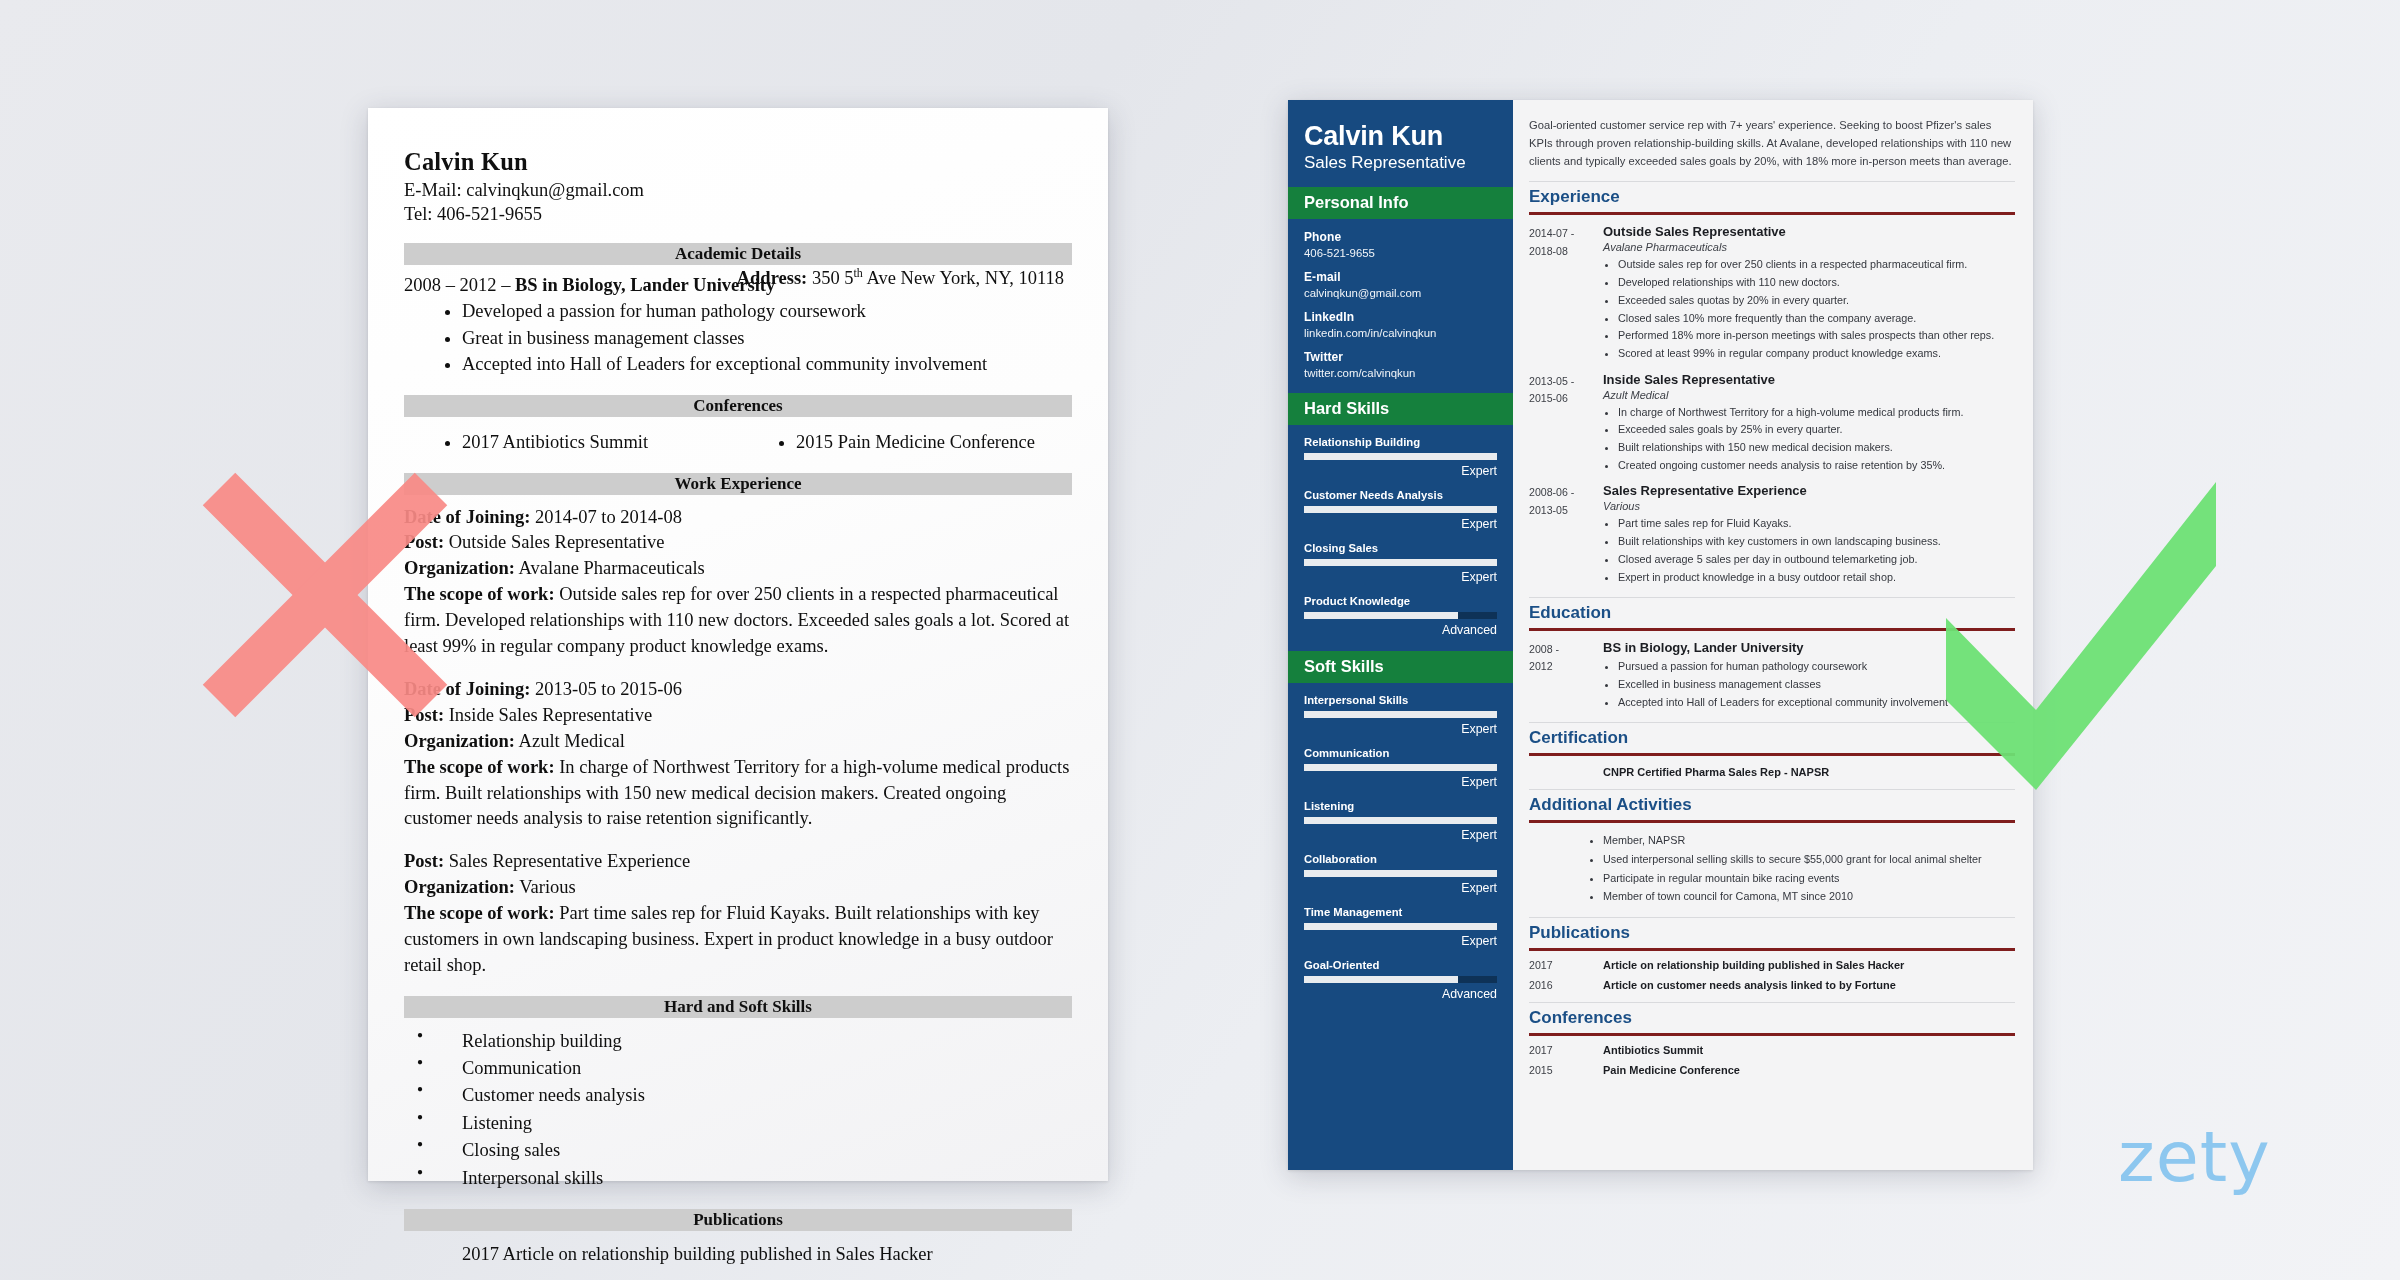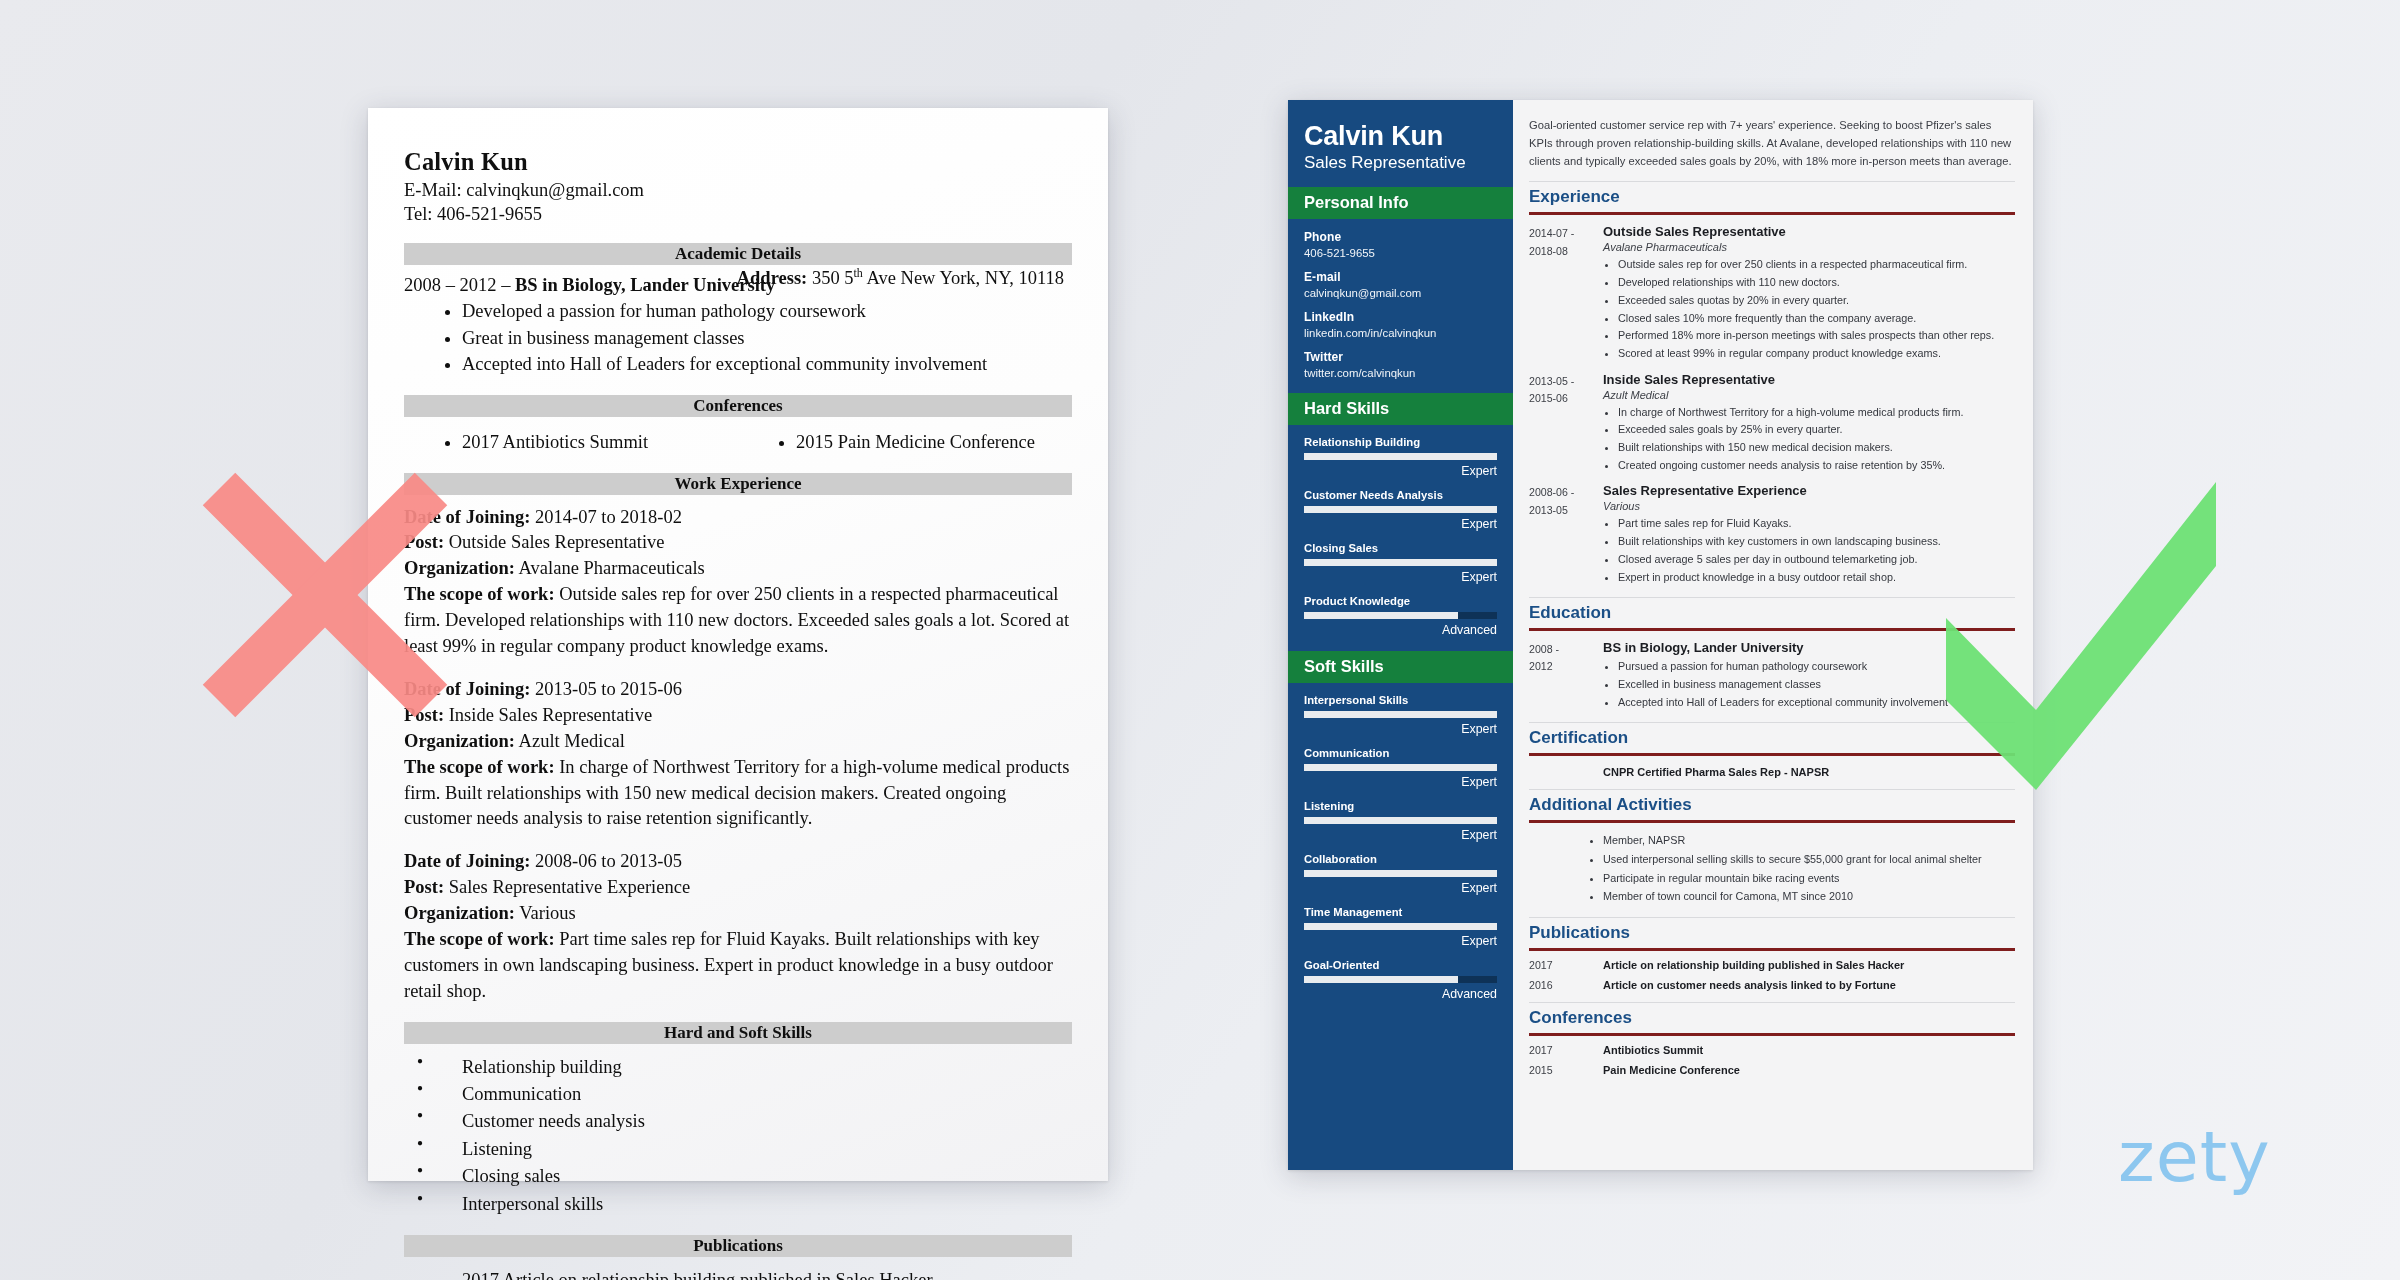--- a/index.html
+++ b/index.html
@@ -140,35 +140,34 @@
       <li>2017 Antibiotics Summit</li>
     </ul>
     <ul>
       <li>2015 Pain Medicine Conference</li>
     </ul>
   </div>
 
   <div class="sec-bar">Work Experience</div>
 
   <div class="job">
-    <div><b>Date of Joining:</b> <span>2014-07 to 2018-02</span></div>
+    <div><b>Date of Joining:</b> <span>2014-07 to 2014-08</span></div>
     <div><b>Post:</b> <span>Outside Sales Representative</span></div>
     <div><b>Organization:</b> <span>Avalane Pharmaceuticals</span></div>
     <div><b>The scope of work:</b> <span>Outside sales rep for over 250 clients in a respected pharmaceutical firm. Developed relationships with 110 new doctors. Exceeded sales goals a lot. Scored at least 99% in regular company product knowledge exams.</span></div>
   </div>
 
   <div class="job">
     <div><b>Date of Joining:</b> <span>2013-05 to 2015-06</span></div>
     <div><b>Post:</b> <span>Inside Sales Representative</span></div>
     <div><b>Organization:</b> <span>Azult Medical</span></div>
     <div><b>The scope of work:</b> <span>In charge of Northwest Territory for a high-volume medical products firm. Built relationships with 150 new medical decision makers. Created ongoing customer needs analysis to raise retention significantly.</span></div>
   </div>
 
   <div class="job">
-    <div><b>Date of Joining:</b> <span>2008-06 to 2013-05</span></div>
     <div><b>Post:</b> <span>Sales Representative Experience</span></div>
     <div><b>Organization:</b> <span>Various</span></div>
     <div><b>The scope of work:</b> <span>Part time sales rep for Fluid Kayaks. Built relationships with key customers in own landscaping business. Expert in product knowledge in a busy outdoor retail shop.</span></div>
   </div>
 
   <div class="sec-bar">Hard and Soft Skills</div>
   <ul class="plain-list">
     <li>Relationship building</li>
     <li>Communication</li>
     <li>Customer needs analysis</li>

